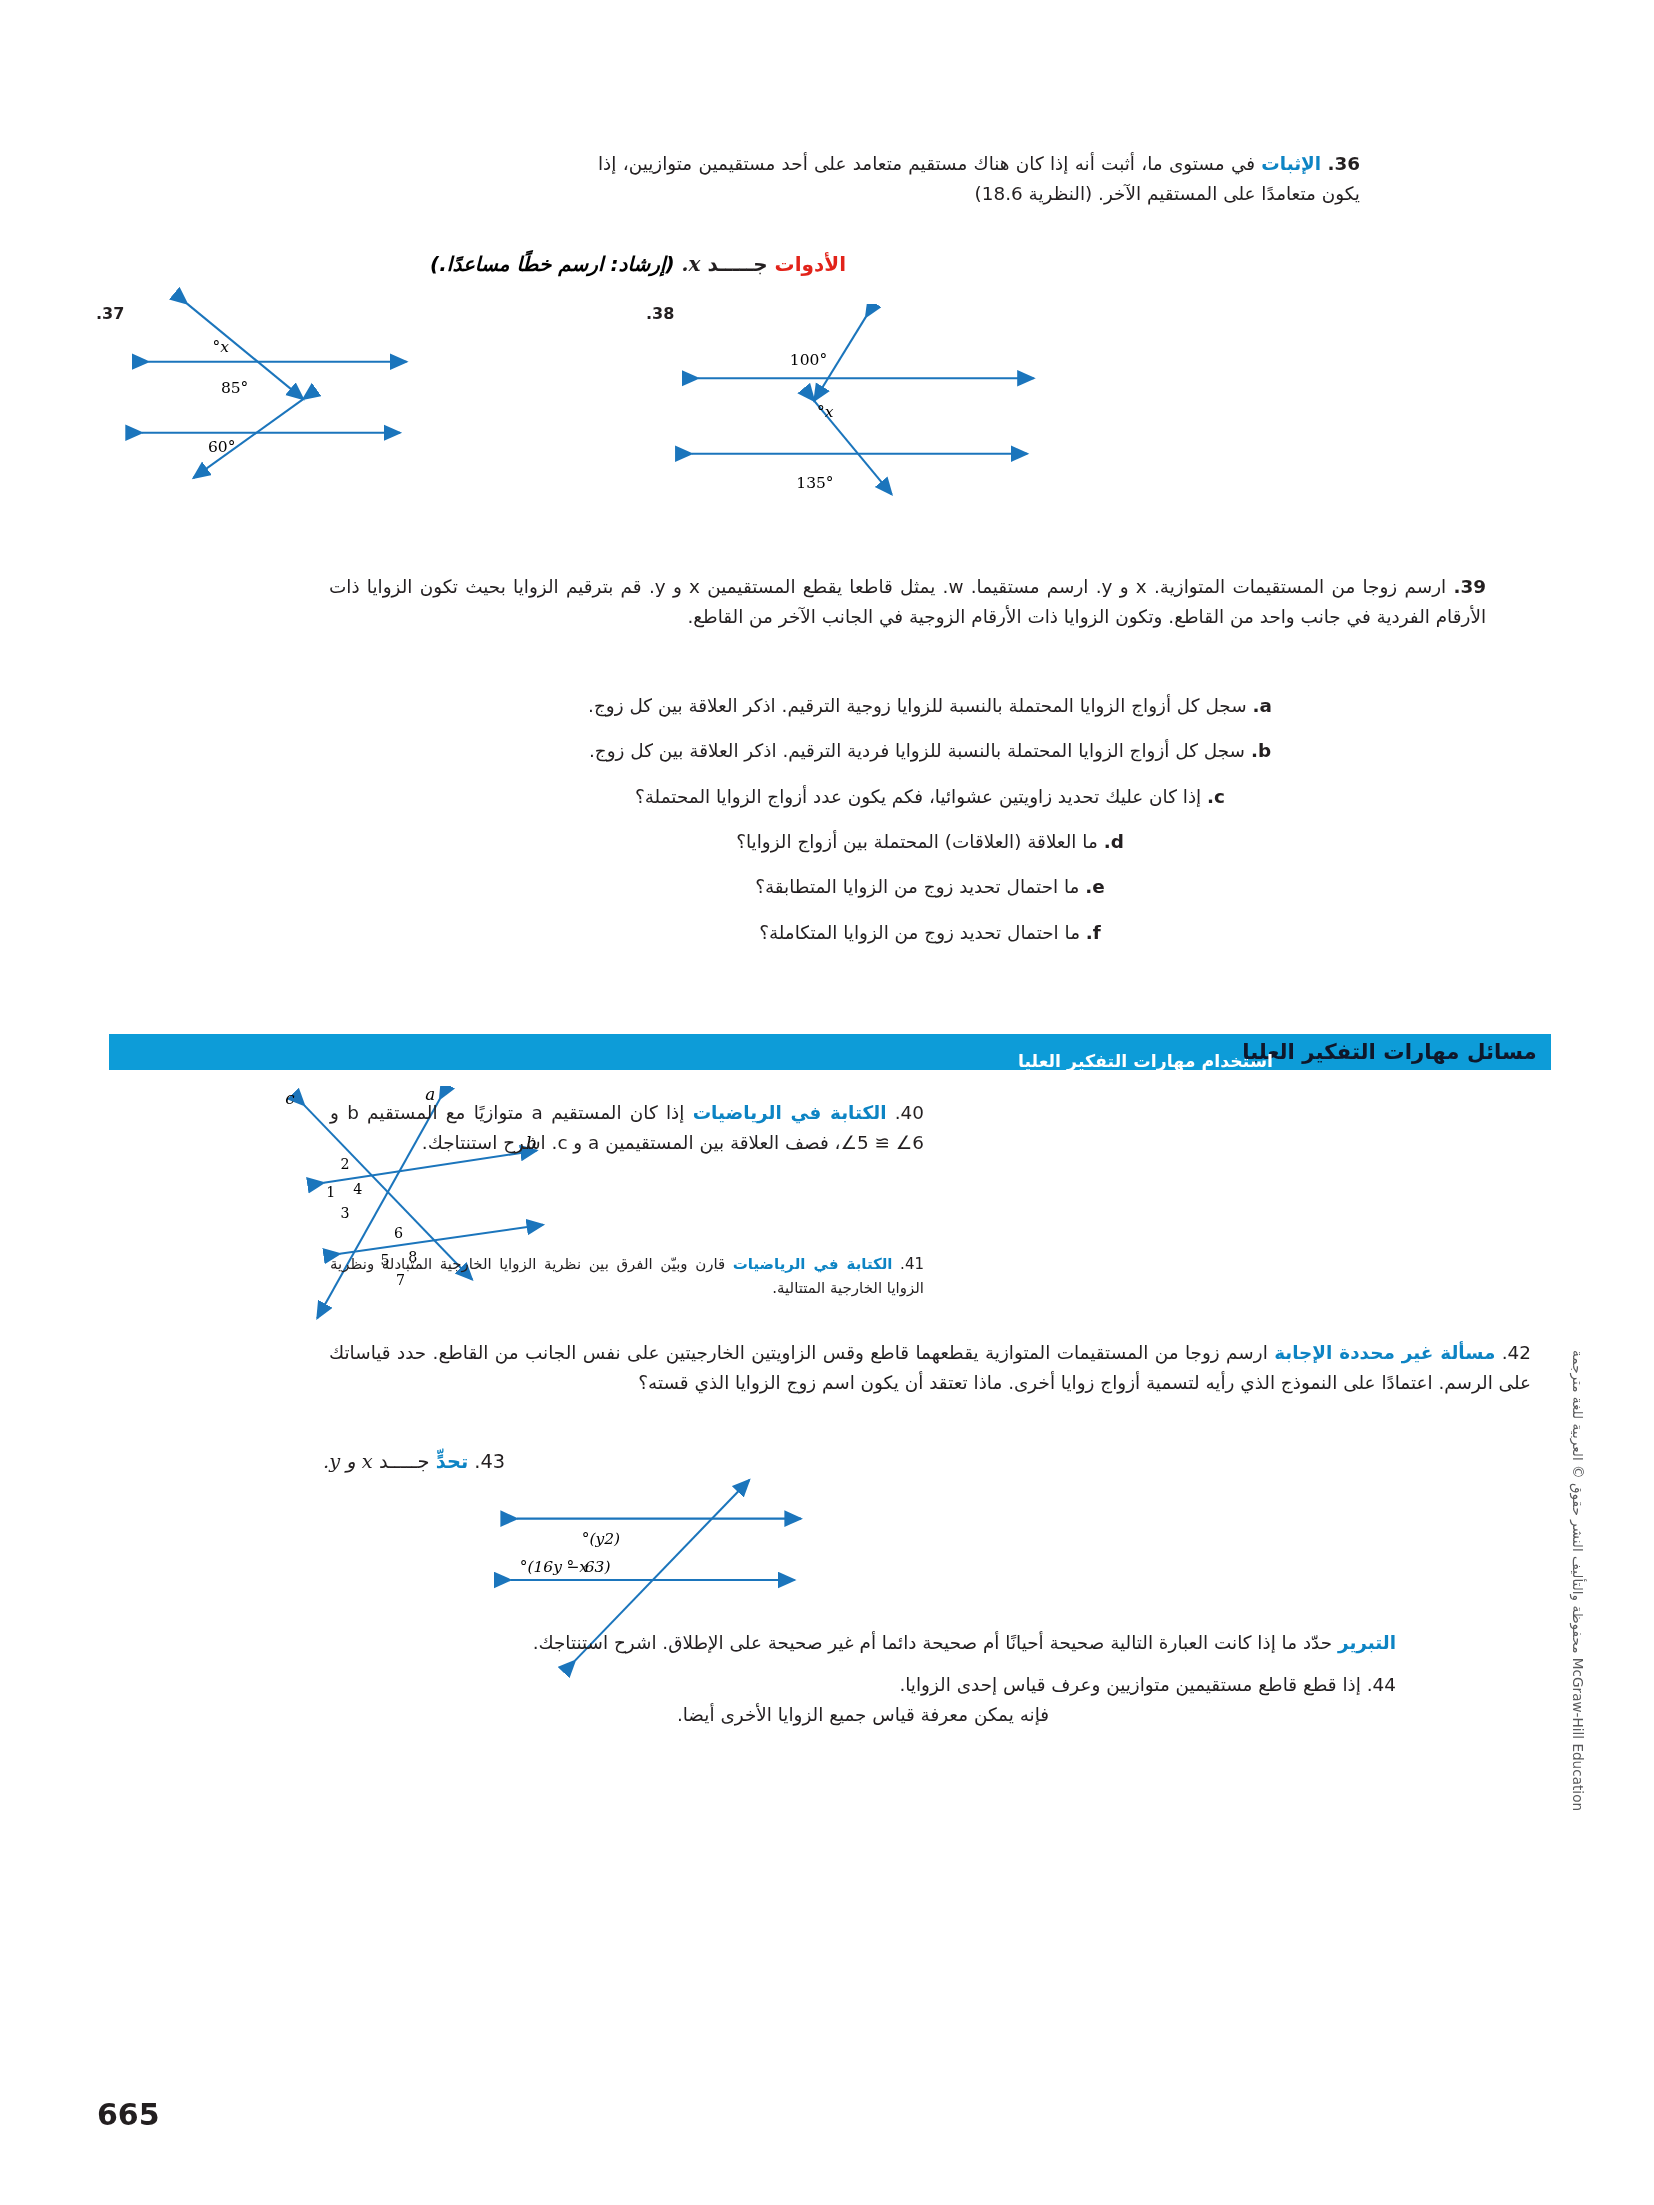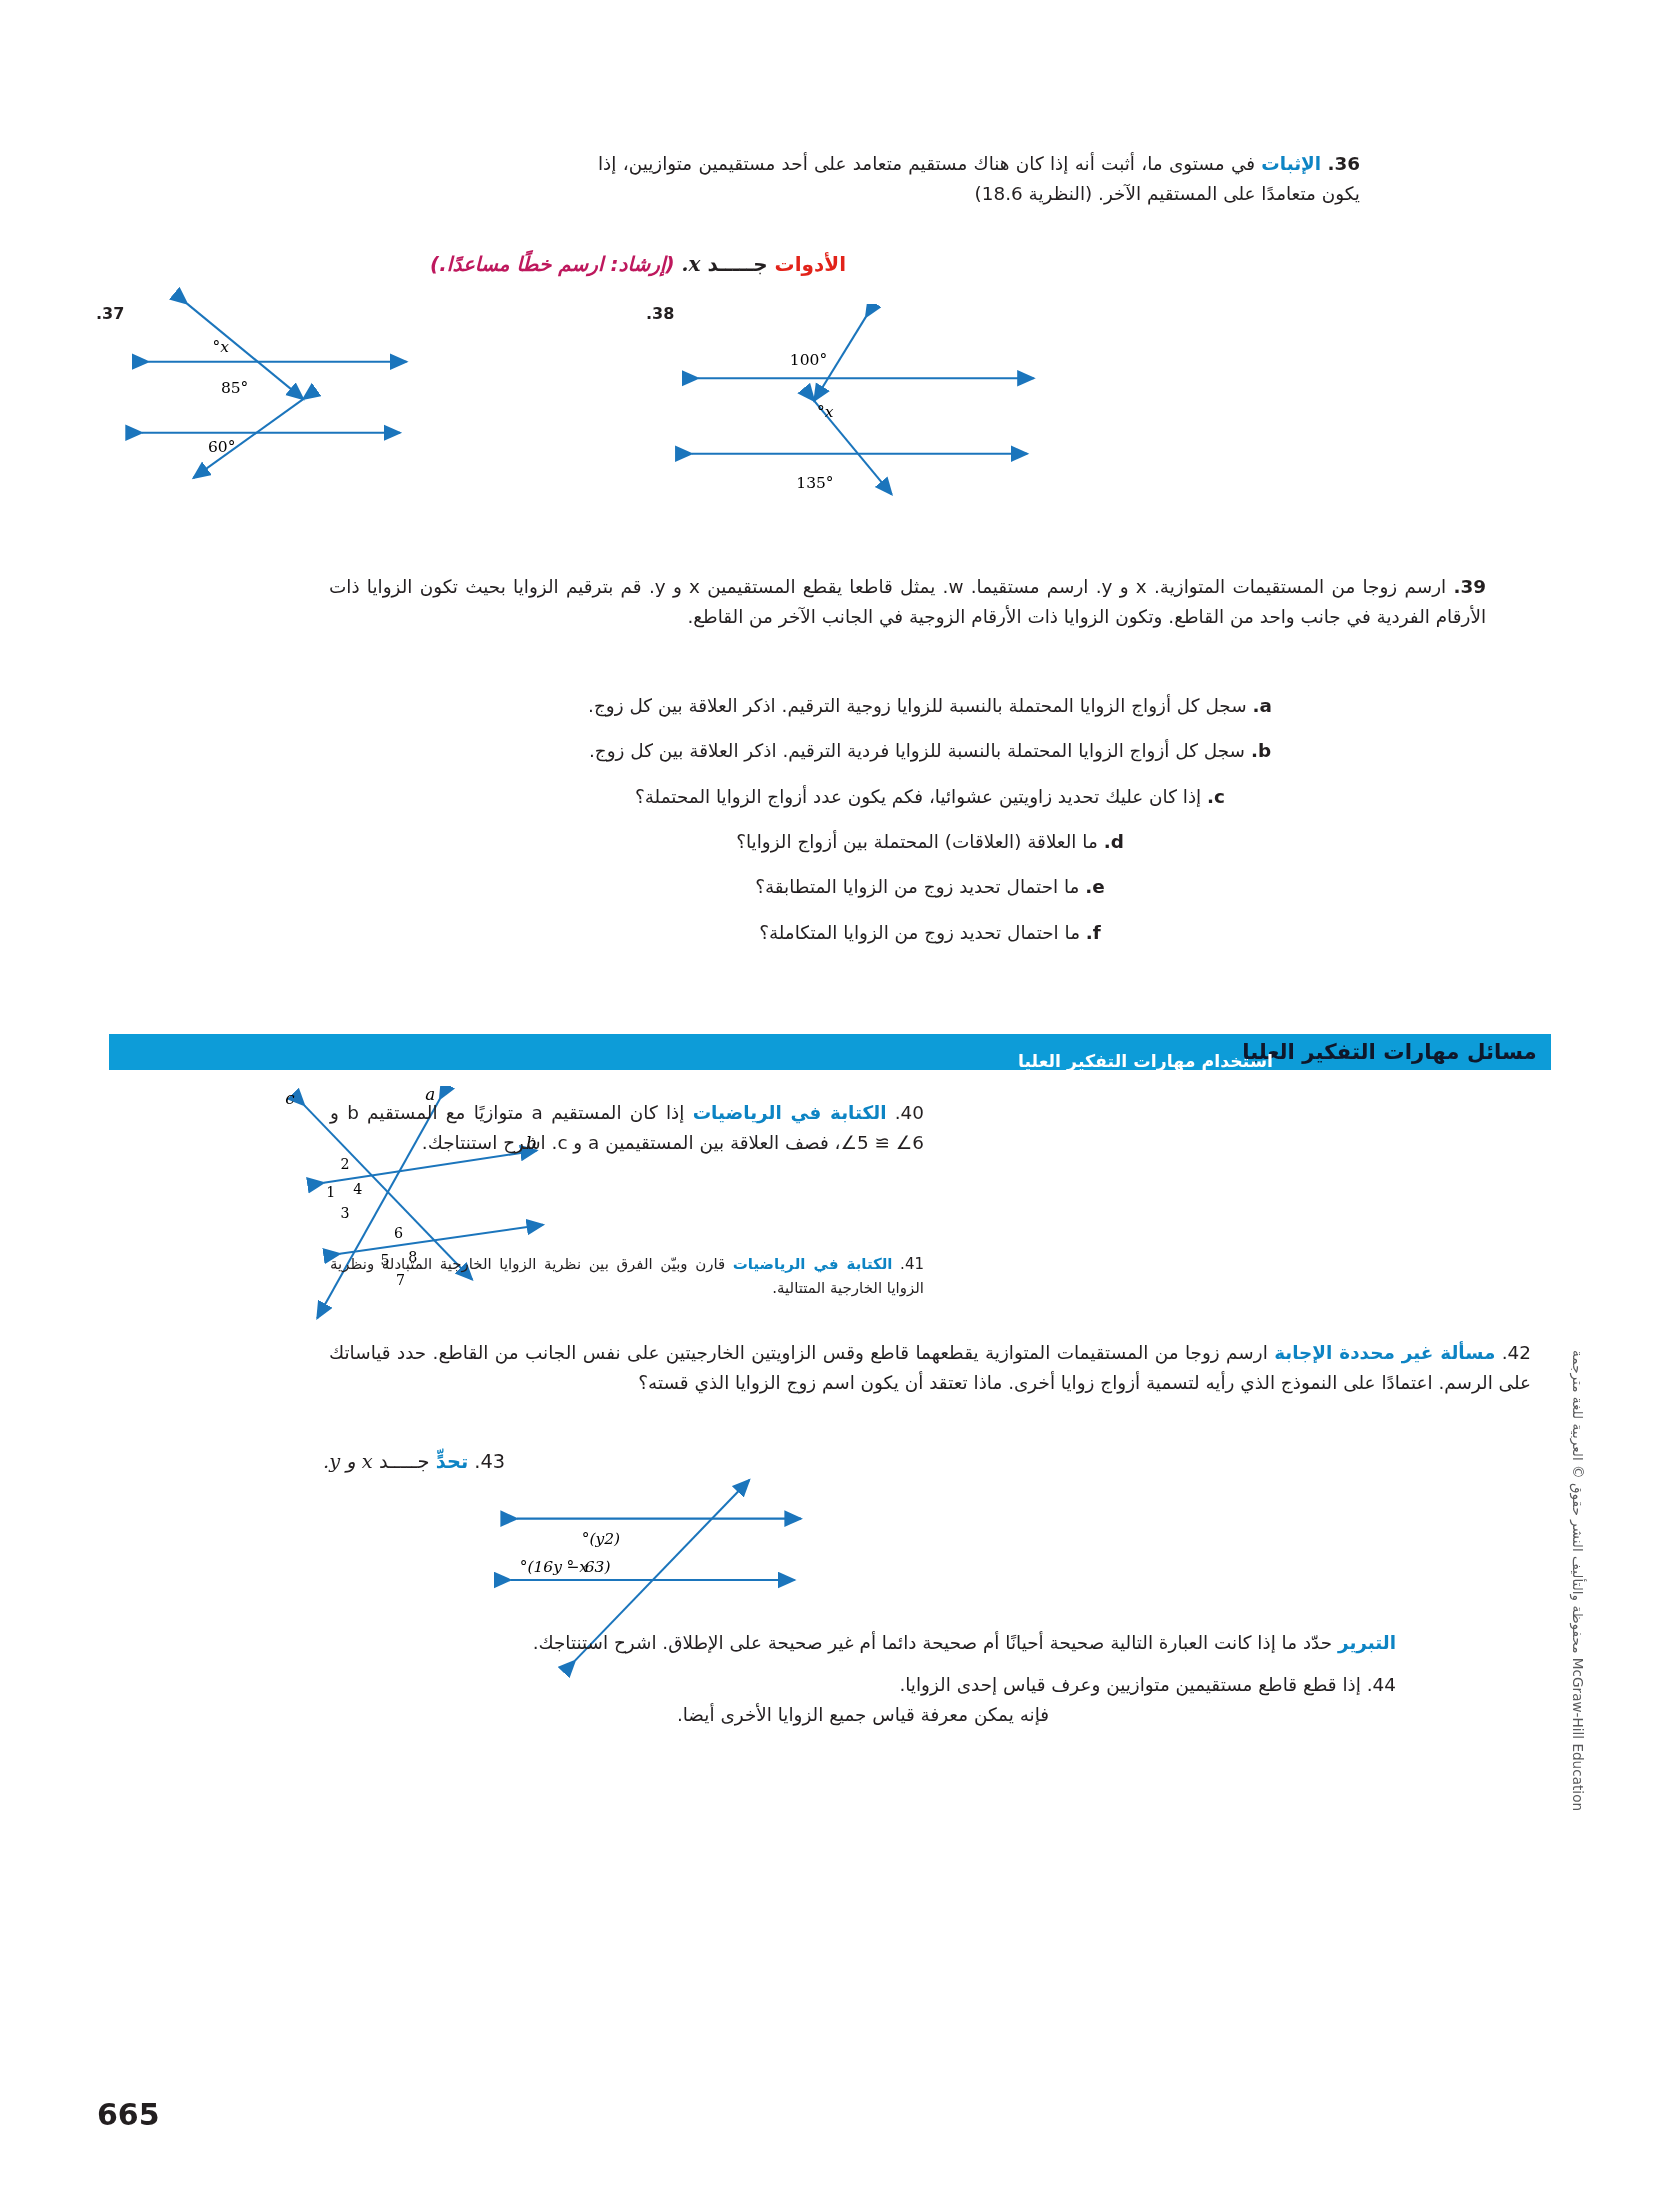--- a/index.html
+++ b/index.html
@@ -22,21 +22,21 @@
   }
   #ex36 .body{display:inline;}
   #ex36 .idx{font-weight:bold;}
 
   
   #tools-head{
     position:absolute;right:808px;top:252px;
     font-size:20px;font-weight:bold;direction:rtl;white-space:nowrap;
   }
   #tools-head .dash{letter-spacing:-0.6px;}
-  #tools-head .hint{font-style:italic;font-weight:bold;color:#be185d;}
+  #tools-head .hint{font-style:italic;font-weight:bold;color:#000000;}
 
   
   .fignum{position:absolute;font-size:16px;font-weight:bold;}
   #n37{left:96px;top:304px;}
   #n38{left:646px;top:304px;}
 
   
   #ex39{
     position:absolute;right:168px;top:572px;width:1157px;
     font-size:18.4px;line-height:1.62;text-align:justify;direction:rtl;

